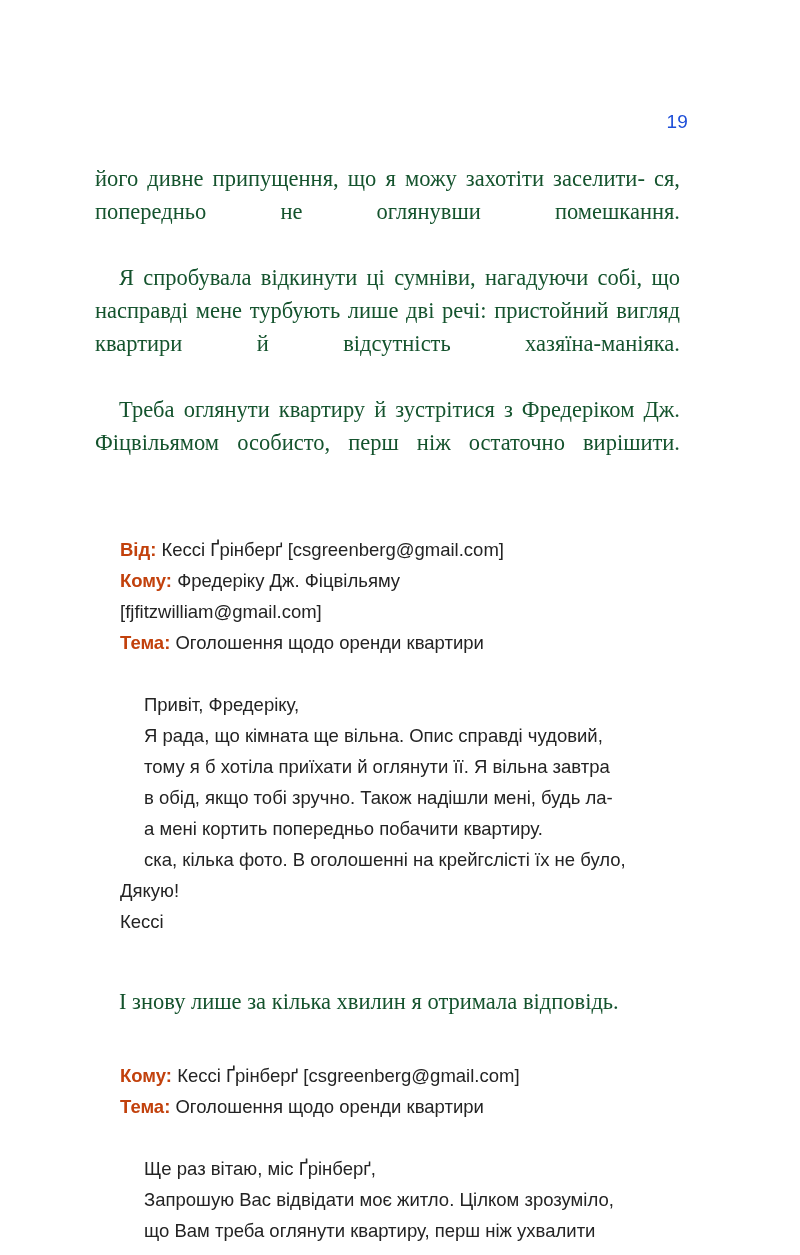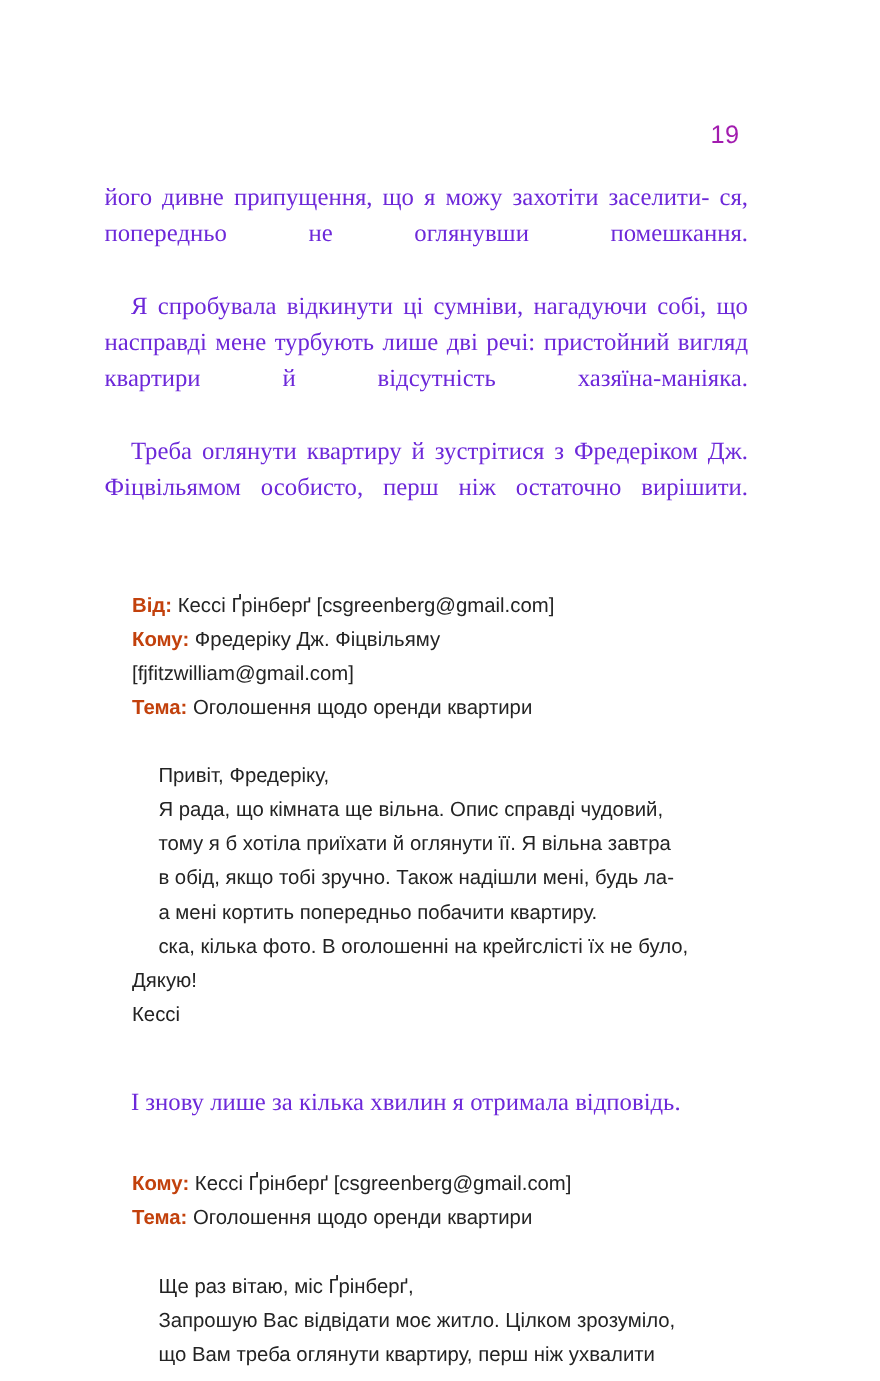--- a/index.html
+++ b/index.html
@@ -16,47 +16,47 @@
     background: #ffffff;
     overflow: hidden;
     color: #1a1a1a;
     box-sizing: border-box;
   }
 
   
   .folio {
     position: absolute;
     top: 110px;
-    left: 0;
+    left: 16px;
     width: 672px;
     text-align: right;
     font-family: "Liberation Sans", sans-serif;
-    font-size: 23px;
+    font-size: 19px;
     line-height: 24px;
-    color: #a21caf;
+    color: #1d4ed8;
     letter-spacing: 0.2px;
   }
 
   
   .column {
     position: absolute;
     top: 162px;
     left: 95px;
     width: 585px;
   }
 
   
   .prose {
     font-family: "Liberation Serif", "DejaVu Serif", serif;
     font-size: 22.5px;
     line-height: 33px;
     text-align: justify;
     text-justify: inter-word;
     margin: 0;
-    color: #6d28d9;
+    color: #14532d;
     -webkit-font-smoothing: antialiased;
   }
 
   .prose.indent {
     text-indent: 24px;
   }
 
   .prose.cont {
     text-indent: 0;
   }

